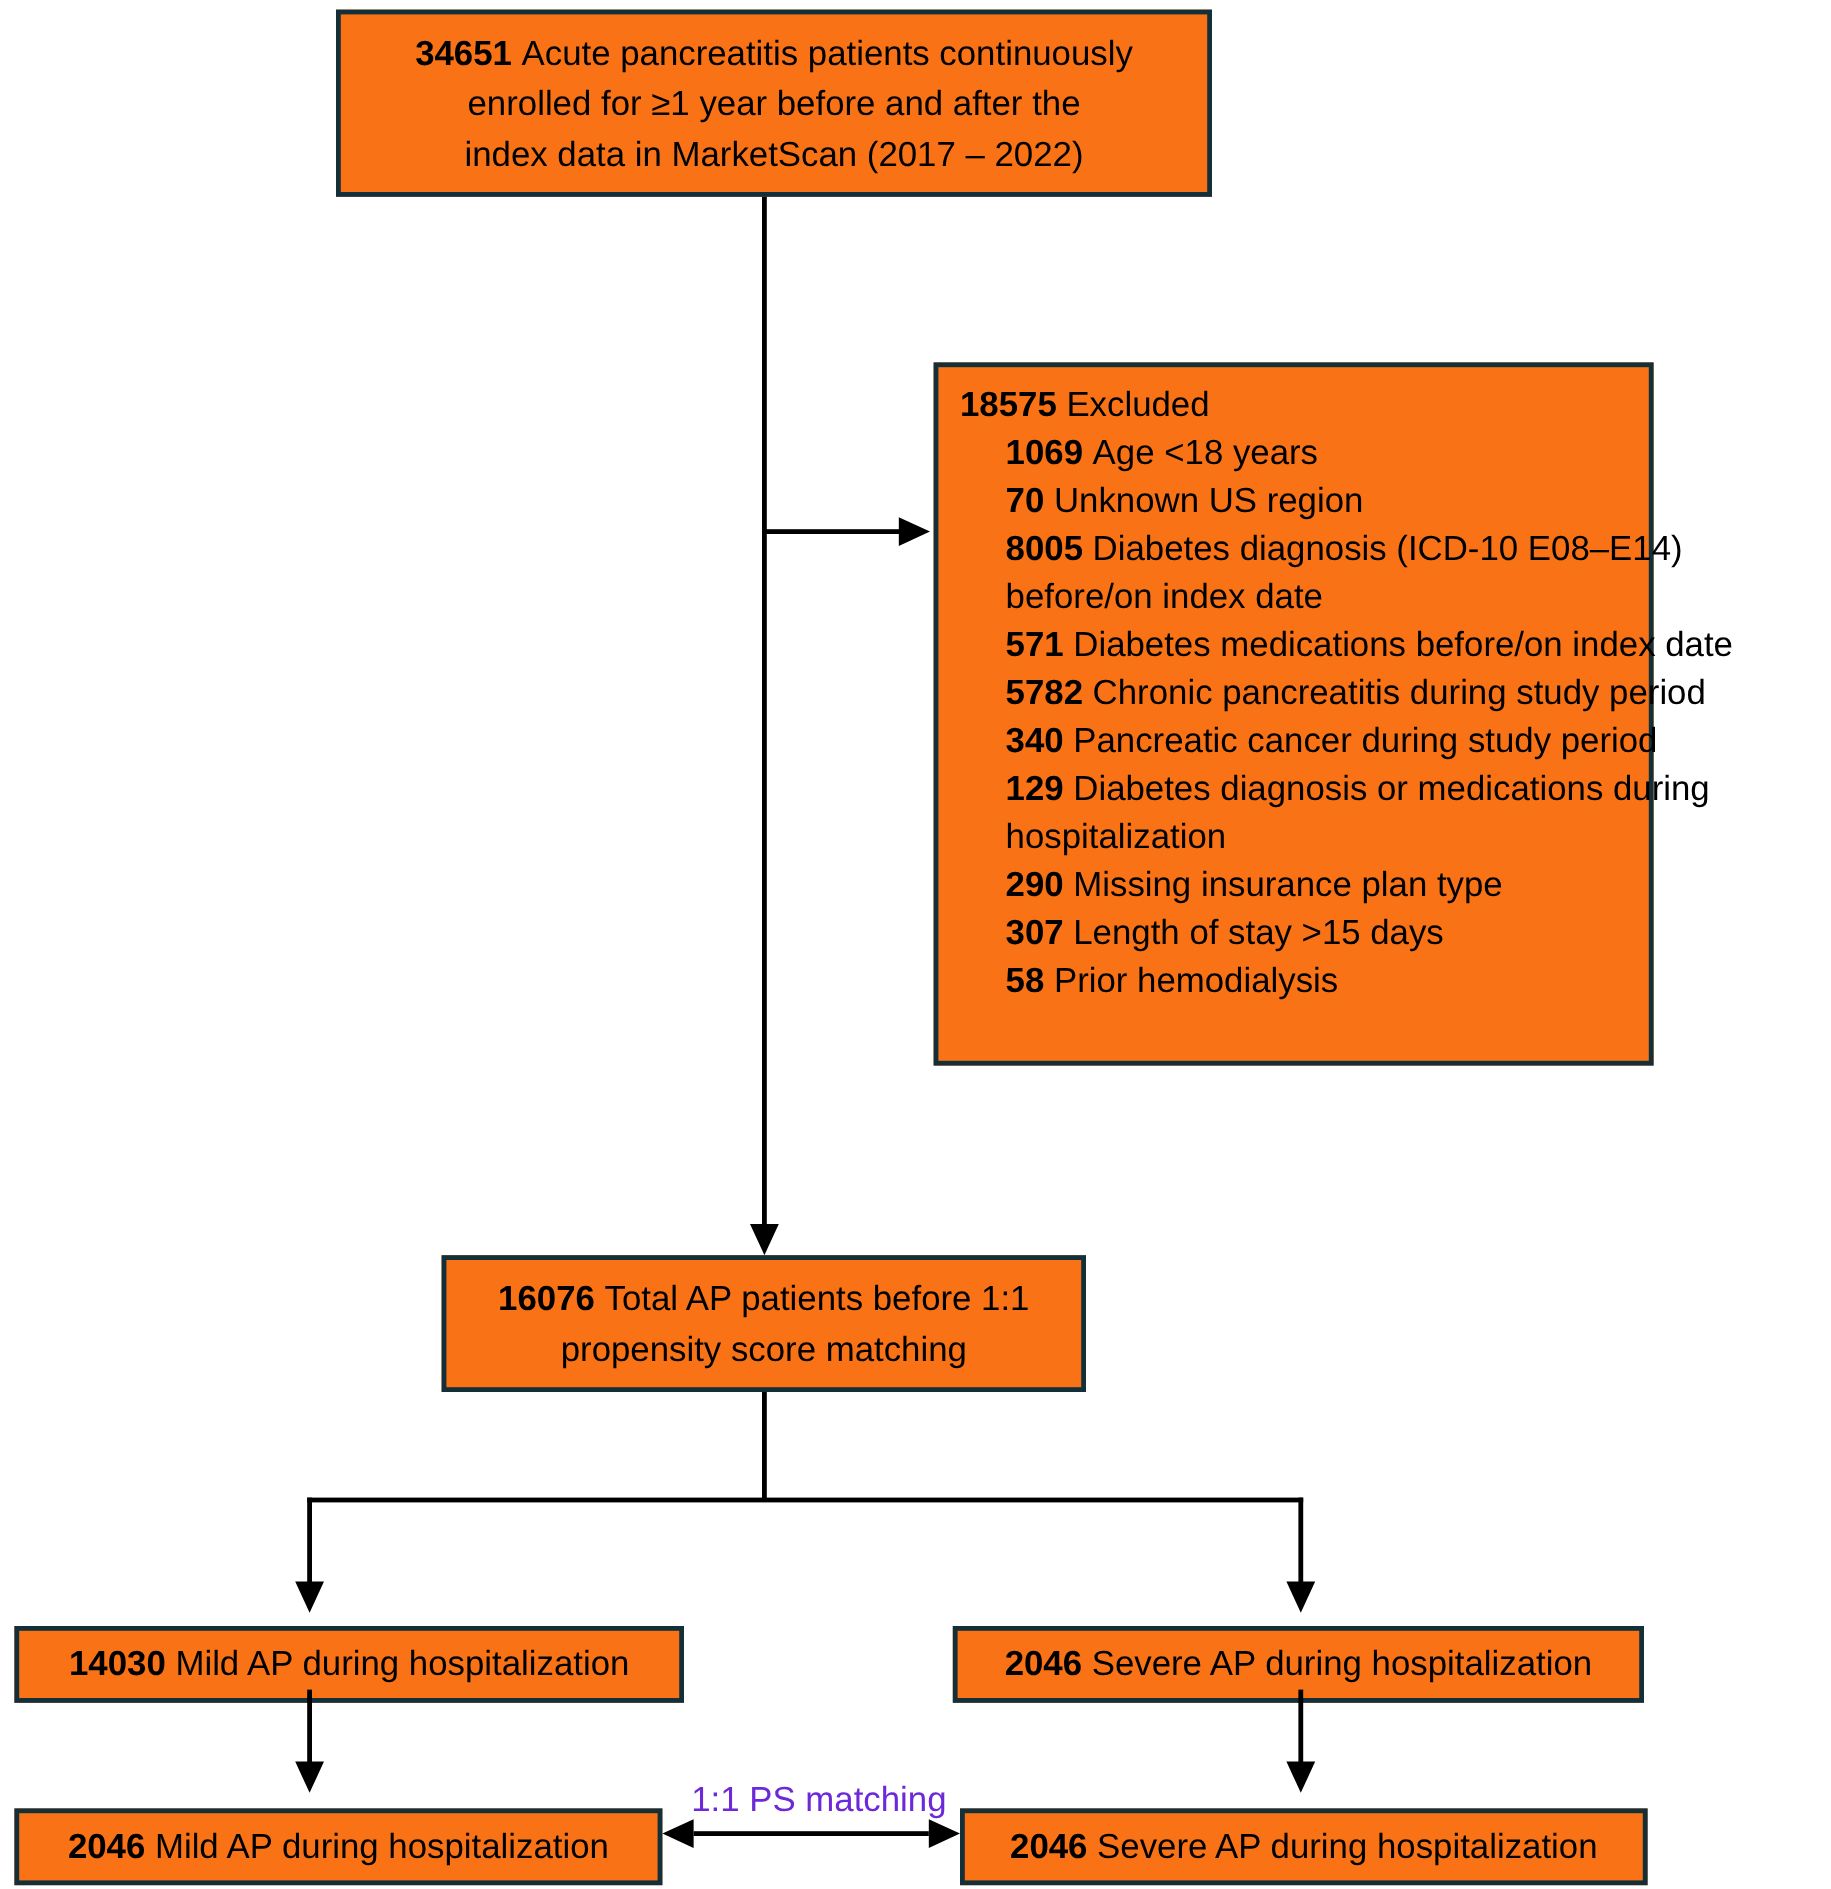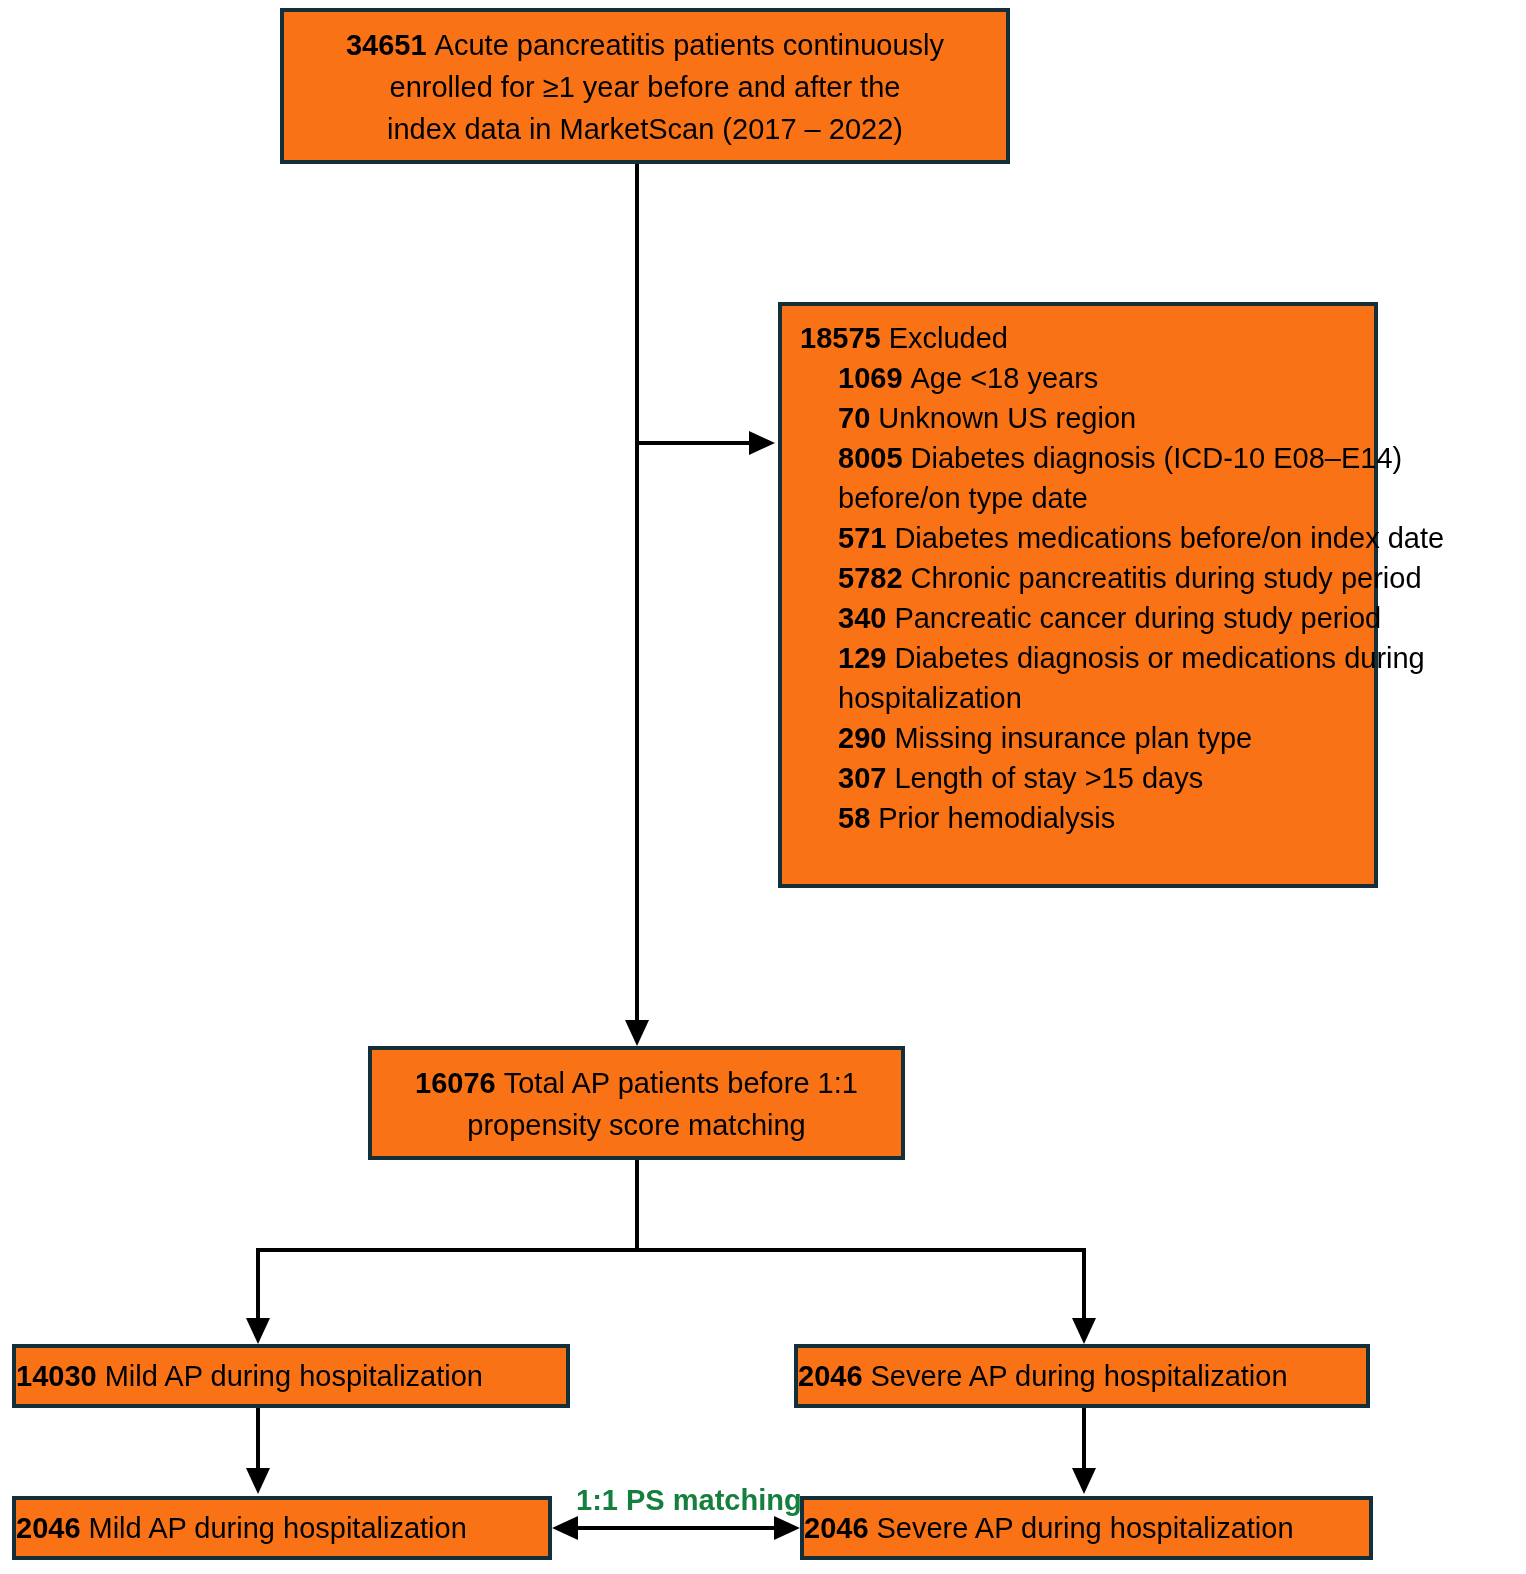--- a/index.html
+++ b/index.html
@@ -31,21 +31,23 @@
   .center-lines {
     text-align: center;
   }
   .bl {
     line-height: 42px;
     white-space: nowrap;
   }
   .flexbox {
     display: flex;
     align-items: center;
+    justify-content: center;
     white-space: nowrap;
+    margin-top: 11px;
   }
   
   .excl-content {
     padding: 12px 4px 8px 18px;
   }
   .xline {
     line-height: 40px;
     white-space: nowrap;
   }
   .xitem {
@@ -75,22 +77,21 @@
   }
   .ah-left {
     border-top: 12px solid transparent;
     border-bottom: 12px solid transparent;
     border-right: 26px solid #000000;
   }
   .float-label {
     position: absolute;
     font-size: 29px;
     white-space: nowrap;
-    color: #15803d;
-    font-weight: bold;
+    color: #6d28d9;
   }
 </style>
 </head>
 <body>
 
 <div id="stage">
 
   <div class="box center-lines" style="left:280px; top:8px; width:730px; height:156px; padding-top:12px;">
     <div class="bl"><span class="num">34651</span><span>Acute pancreatitis patients continuously</span></div>
     <div class="bl">enrolled for ≥1 year before and after the</div>
@@ -107,21 +108,21 @@
     <div class="excl-content">
       <div class="xline"><span class="num">18575</span><span>Excluded</span></div>
       <div class="xitem">
         <div class="xline"><span class="num">1069</span><span>Age &lt;18 years</span></div>
       </div>
       <div class="xitem">
         <div class="xline"><span class="num">70</span><span>Unknown US region</span></div>
       </div>
       <div class="xitem">
         <div class="xline"><span class="num">8005</span><span>Diabetes diagnosis (ICD-10 E08–E14)</span></div>
-        <div class="xline">before/on type date</div>
+        <div class="xline">before/on index date</div>
       </div>
       <div class="xitem">
         <div class="xline"><span class="num">571</span><span>Diabetes medications before/on index date</span></div>
       </div>
       <div class="xitem">
         <div class="xline"><span class="num">5782</span><span>Chronic pancreatitis during study period</span></div>
       </div>
       <div class="xitem">
         <div class="xline"><span class="num">340</span><span>Pancreatic cancer during study period</span></div>
       </div>

